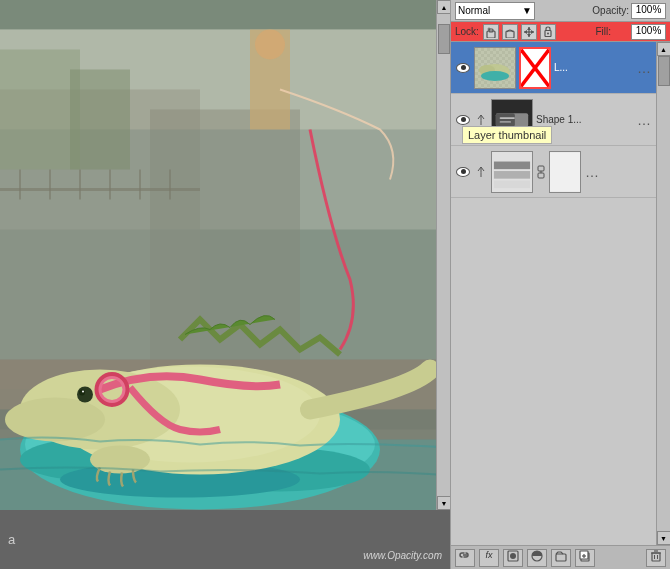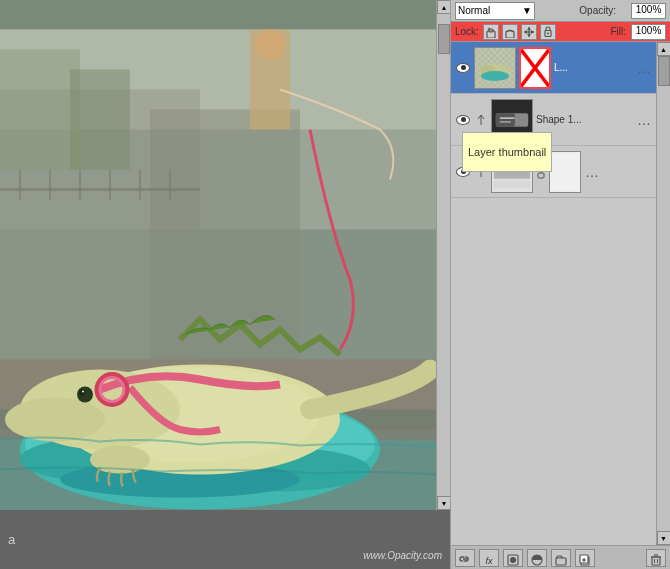--- a/index.html
+++ b/index.html
@@ -91,21 +91,21 @@
       padding: 0 2px;
       display: flex;
       align-items: center;
       justify-content: space-between;
       cursor: pointer;
     }
 
     .opacity-row {
       display: flex;
       align-items: center;
-      gap: 15px;
+      gap: 2px;
       margin-left: auto;
     }
 
     .opacity-label {
       font-size: 10px;
       color: #333;
     }
 
     .opacity-input {
       width: 35px;
@@ -146,21 +146,21 @@
       display: flex;
       align-items: center;
       justify-content: center;
       font-size: 9px;
       cursor: pointer;
     }
 
     .fill-row {
       display: flex;
       align-items: center;
-      gap: 5px;
+      gap: 20px;
       margin-left: auto;
     }
 
     .fill-label {
       font-size: 10px;
       color: #333;
     }
 
     .fill-input {
       width: 35px;
@@ -269,27 +269,27 @@
       font-size: 14px;
       cursor: pointer;
       text-align: center;
     }
 
     
     .tooltip {
       position: absolute;
       background: #ffffc0;
       border: 1px solid #aaa;
-      padding: 13px 5px;
+      padding: 2px 5px;
       font-size: 11px;
       color: #333;
       white-space: nowrap;
       z-index: 100;
       pointer-events: none;
-      top: 132px;
+      top: 126px;
       left: 462px;
     }
 
     .layers-content {
       display: flex;
       flex: 1;
       overflow: hidden;
     }
 
     .layers-items-container {
@@ -307,21 +307,21 @@
       padding: 0 4px;
       gap: 4px;
     }
 
     .action-btn {
       width: 20px;
       height: 18px;
       background: #c8c8c8;
       border: 1px solid #888;
       display: flex;
-      align-items: flex-end;
+      align-items: flex-start;
       justify-content: center;
       cursor: pointer;
       font-size: 10px;
     }
 
     
     .checker {
       background-image:
         linear-gradient(45deg, #ccc 25%, transparent 25%),
         linear-gradient(-45deg, #ccc 25%, transparent 25%),

